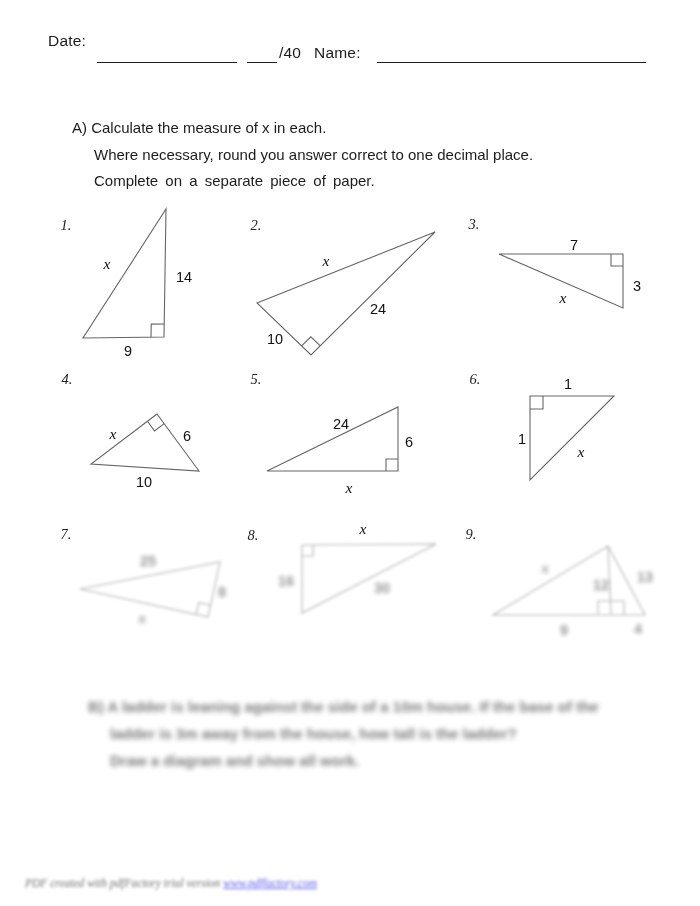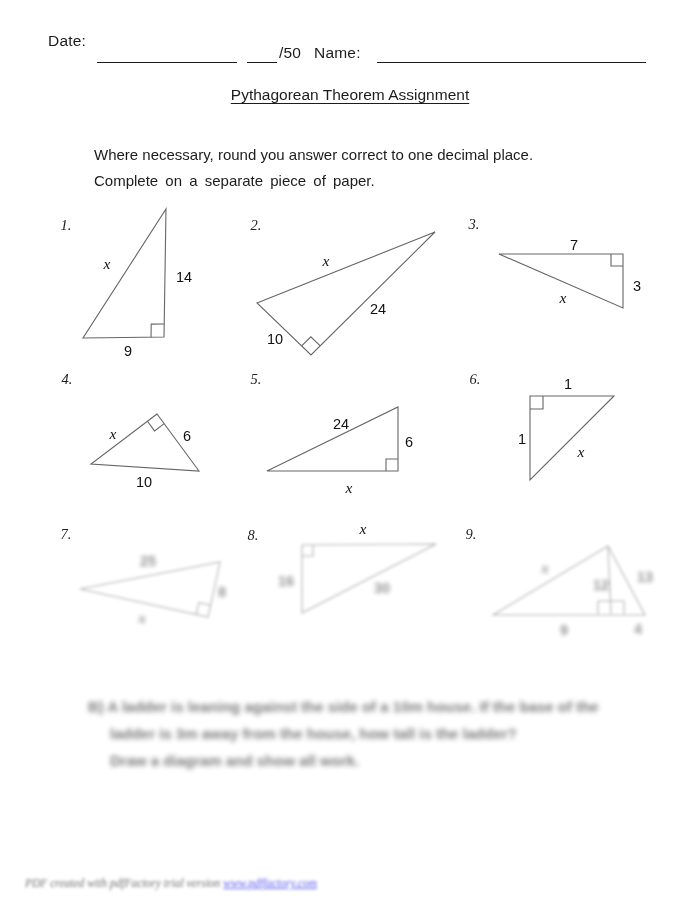--- a/index.html
+++ b/index.html
@@ -28,26 +28,26 @@
   .footer-wrap a{color:var(--link,#3a3aee);text-decoration:underline;}
 </style>
 </head>
 <body>
 
 <div class="page">
 
   <span class="abs hdr" style="left:48px;top:32px">Date:</span>
   <span class="blank" style="left:97px;top:45px;width:140px"></span>
   <span class="blank" style="left:247px;top:45px;width:30px"></span>
-  <span class="abs hdr" style="left:279px;top:44px">/50</span>
+  <span class="abs hdr" style="left:279px;top:44px">/40</span>
   <span class="abs hdr" style="left:314px;top:44px">Name:</span>
   <span class="blank" style="left:377px;top:45px;width:269px"></span>
 
-  <div class="abs title" style="left:350px;top:86px;transform:translateX(-50%)">Pythagorean Theorem Assignment</div>
 
+  <div class="abs instr" style="left:72px;top:119px"><span>A)</span>&nbsp;<span>Calculate the measure of x in each.</span></div>
   <div class="abs instr ws" style="left:94px;top:172px">Complete on a separate piece of paper.</div>
   <div class="abs instr" style="left:94px;top:146px">Where necessary, round you answer correct to one decimal place.</div>
 
   <svg id="fig-layer" width="700" height="906" viewBox="0 0 700 906">
       <g>
         <polygon points="166,209 164,337 83,338"></polygon>
         <polyline points="164.2,324 151.2,324.16 151,337.16"></polyline>
       </g>
       <g>
         <polygon points="257,303 435,232 311,355"></polygon>

